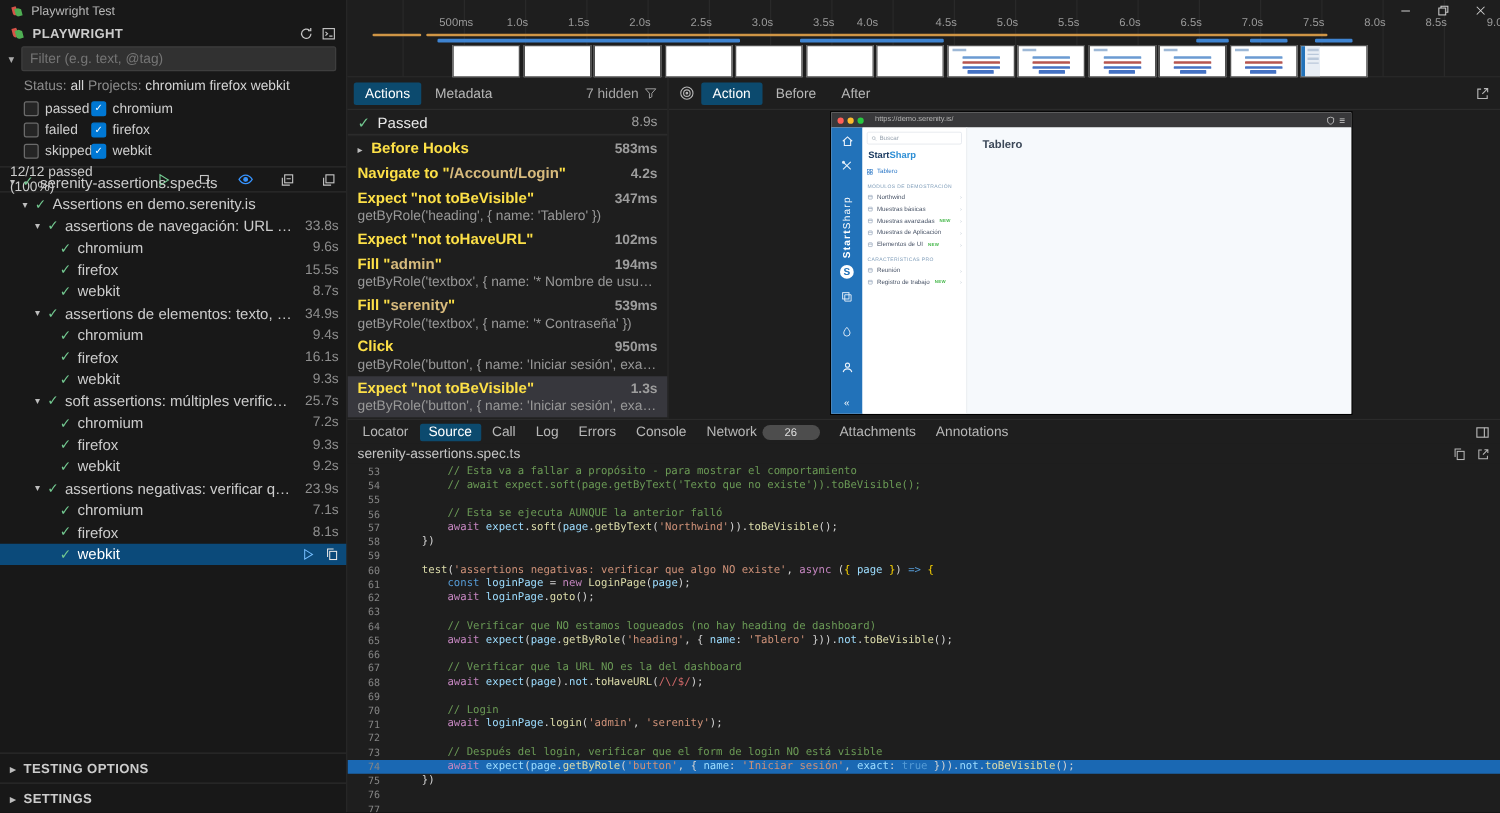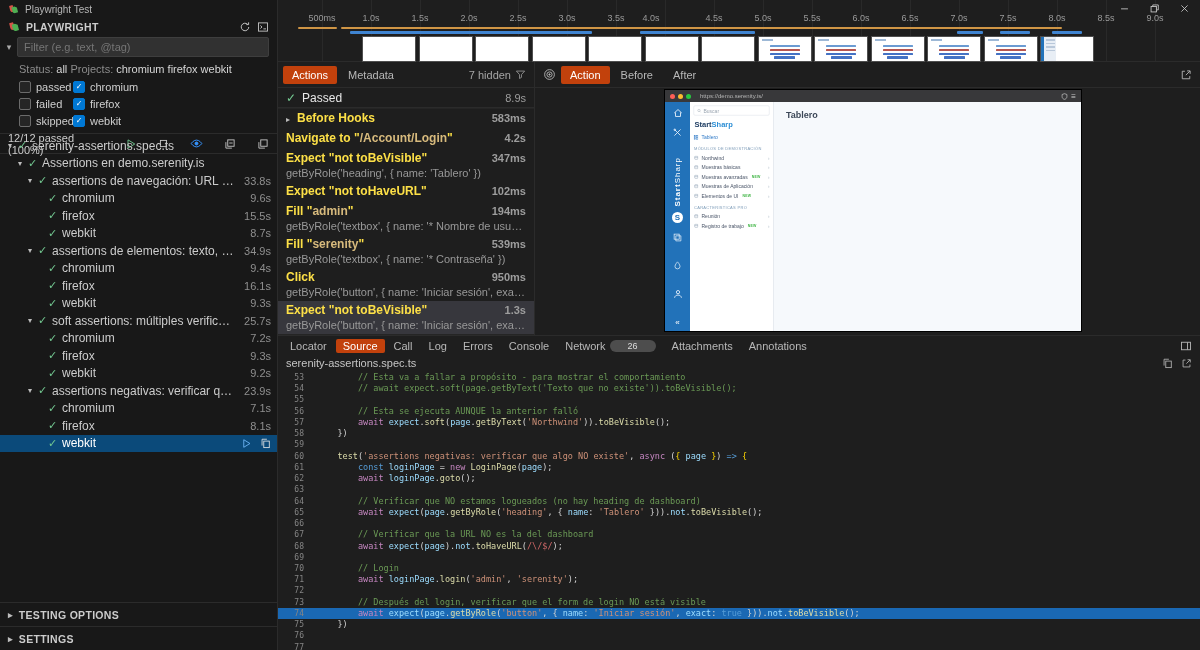--- a/index.html
+++ b/index.html
@@ -42,21 +42,21 @@
        font-weight:bold;font-size:10.5px;color:#cccccc;letter-spacing:.3px;cursor:pointer;}
   .section-h .chev{font-size:9px;color:#bdbdbd;}
 
   
   .main{position:absolute;left:278px;top:0;right:0;height:650px;}
 
   
   .timeline{position:absolute;top:0;left:0;right:0;height:62px;background:#1e1e1e;border-bottom:1px solid #2b2b2b;box-sizing:border-box;}
   .win-controls{position:absolute;top:3px;right:10px;display:flex;gap:19px;color:#d0d0d0;z-index:5;}
   .win-controls .ico{cursor:pointer;width:11px;height:11px;}
-  .tick{position:absolute;top:13px;transform:translateX(-50%);font-size:9px;color:#9a9a9a;}
+  .tick{position:absolute;top:13px;transform:translateX(-50%);font-size:9px;color:#9a9a9a;margin-left:43px;}
   .gridline{position:absolute;top:0;bottom:0;width:1px;background:rgba(255,255,255,0.05);}
   .tl-bar{position:absolute;height:2px;border-radius:1px;}
   .tl-bar.orange{top:27px;background:#cf9545;}
   .tl-bar.blue{top:31px;height:3px;background:#3f84d1;}
   .film{position:absolute;left:84px;top:36px;display:flex;gap:2.5px;}
   .thumb{width:52px;height:24px;background:#ffffff;border:1px solid #4f4f4f;position:relative;box-sizing:content-box;cursor:pointer;}
   .thumb .t-brand{position:absolute;top:2px;left:3px;width:11px;height:2px;background:#9db8d6;}
   .thumb .t-lines{position:absolute;top:8px;left:11px;right:11px;display:flex;flex-direction:column;gap:1.6px;}
   .thumb .t-lines i{height:2.2px;border-radius:.5px;}
   .thumb .t-lines i:nth-child(1){background:#6b9bd2;}
@@ -64,21 +64,21 @@
   .thumb .t-lines i:nth-child(3){background:#4472c4;}
   .thumb .t-lines i:nth-child(4){background:#4472c4;width:70%;align-self:center;}
   .thumb .t-strip{position:absolute;left:0;top:0;bottom:0;width:3px;background:#2272b9;}
   .thumb .t-side{position:absolute;left:3px;top:0;bottom:0;width:12px;background:#e8eef5;}
   .thumb .t-side i{display:block;height:1.5px;background:#b9c8da;margin:2px 1.5px 0;}
 
   
   .content-row{position:absolute;top:62px;left:0;right:0;height:273px;display:flex;}
   .tabbar{height:26px;border-bottom:1px solid #2b2b2b;display:flex;align-items:center;font-size:11px;color:#b8b8b8;flex:none;box-sizing:border-box;}
   .tab{padding:3px 9px;cursor:pointer;border-radius:2px;margin:0 1px;white-space:nowrap;display:flex;align-items:center;gap:4px;}
-  .tab.active{background:#c2410c;color:#ffffff;}
+  .tab.active{background:#0c4a6e;color:#ffffff;}
   .badge{background:#4d4d4d;color:#ddd;border-radius:7px;padding:0 18px;font-size:9px;line-height:12px;}
 
   .actions-panel{width:257px;flex:none;border-right:1px solid #2b2b2b;display:flex;flex-direction:column;box-sizing:border-box;background:#1e1e1e;}
   .actions-panel .tabbar{padding-left:4px;}
   .hidden-note{margin-left:auto;display:flex;align-items:center;gap:4px;padding-right:8px;color:#a5a5a5;}
   .action-list{flex:1;overflow:hidden;}
   .passed-row{height:19px;display:flex;align-items:center;gap:6px;padding:0 8px;border-bottom:1px solid #2b2b2b;}
   .passed-row .ck{color:#73c991;}
   .passed-row .lbl{color:#e8e8e8;}
   .passed-row .dur{margin-left:auto;color:#9d9d9d;font-size:11px;}

